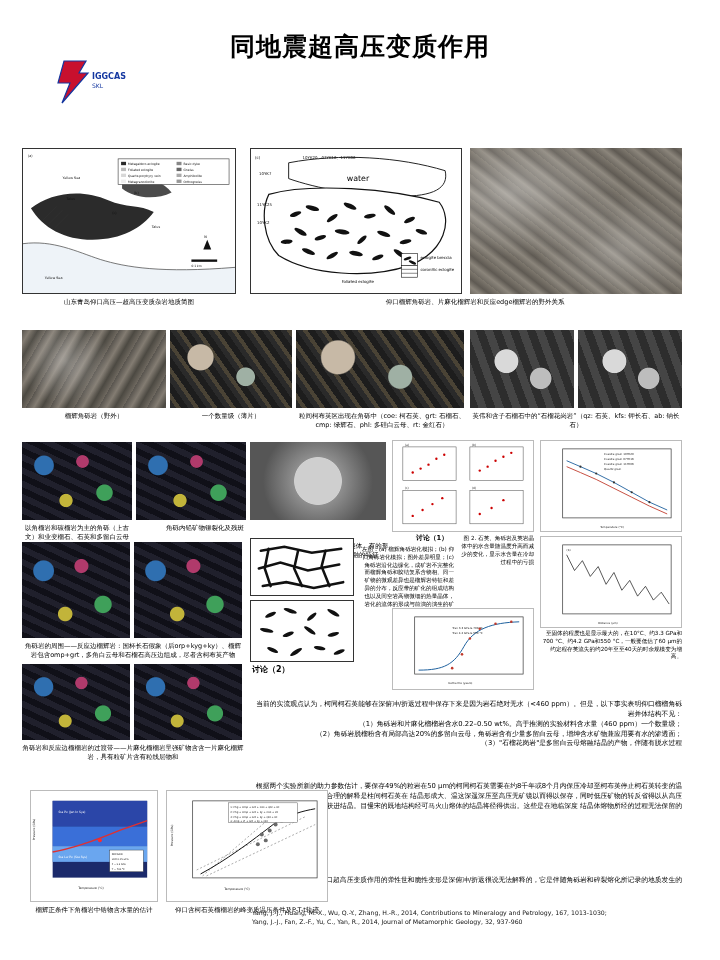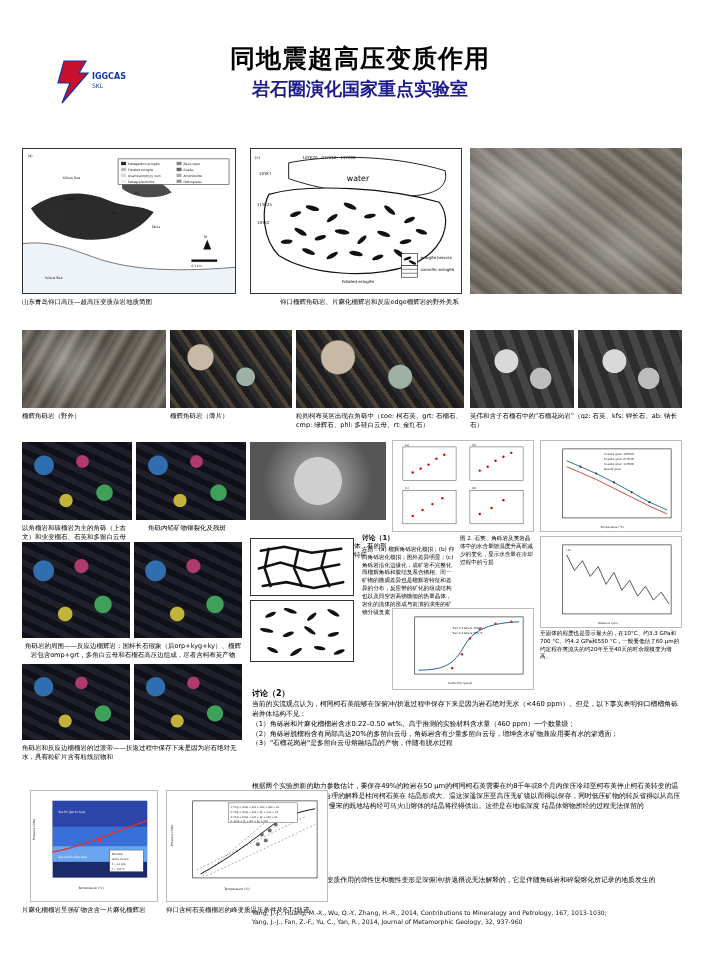--- a/index.html
+++ b/index.html
@@ -26,21 +26,21 @@
   
   .header {
     position: relative;
     height: 136px;
   }
   .title {
     text-align: center;
     font-size: 25px;
     font-weight: bold;
     letter-spacing: 1px;
-    padding-top: 42px;
+    padding-top: 30px;
     color: #000;
   }
   .authors {
     text-align: center;
     font-size: 19px;
     color: #1a1a8c;
     margin-top: 18px;
     line-height: 1.5;
     font-weight: bold;
   }
@@ -65,20 +65,21 @@
   .fig {
     position: absolute;
     box-sizing: border-box;
     overflow: hidden;
   }
   .cap {
     position: absolute;
     font-size: 6.5px;
     line-height: 1.35;
     color: #000;
+    text-align: center;
     box-sizing: border-box;
   }
   .cap.left { text-align: left; }
   .ph {
     width: 100%;
     height: 100%;
     position: relative;
     background: #8d8d8d;
   }
   .ph.rock {
@@ -125,20 +126,21 @@
   
   .mapbox { width:100%; height:100%; }
   .chartbox { background:#fff; }
   
   .txt {
     position: absolute;
     font-size: 6.8px;
     line-height: 1.45;
     color: #000;
     box-sizing: border-box;
+    text-align: right;
   }
   .txt b, .sec-head {
     font-weight: bold;
   }
   .sec-head {
     position: absolute;
     font-size: 8px;
     font-weight: bold;
   }
   .refs {
@@ -148,21 +150,20 @@
     color: #111;
   }
 </style>
 </head>
 <body>
 
 <div class="poster">
 
   <div class="header">
     <div class="title">同地震超高压变质作用</div>
-    <div class="affil">岩石圈演化国家重点实验室</div>
 
     <div class="logo">
       <svg width="86" height="50" viewBox="0 0 86 50">
         <polygon points="18,4 40,4 33,16 42,16 16,46 24,26 12,26" fill="#c8102e"></polygon>
         <polygon points="18,4 40,4 33,16 42,16 16,46 24,26 12,26" fill="none" stroke="#1437a0" stroke-width="1.2"></polygon>
         <text x="46" y="22" font-size="8" fill="#1437a0" font-family="DejaVu Sans" font-weight="bold">IGGCAS</text>
         <text x="46" y="31" font-size="6" fill="#1437a0" font-family="DejaVu Sans">SKL</text>
       </svg>
     </div>
   </div>
@@ -280,21 +281,21 @@
   <div class="cap" style="left:280px; top:298px; width:390px;">仰口榴辉角砾岩、片麻化榴辉岩和反应edge榴辉岩的野外关系</div>
 
   <div class="fig" style="left:22px; top:330px; width:144px; height:78px;">
     <div class="ph rock2"></div>
   </div>
   <div class="cap" style="left:22px; top:412px; width:144px;">榴辉角砾岩（野外）</div>
 
   <div class="fig" style="left:170px; top:330px; width:122px; height:78px;">
     <div class="ph thin"></div>
   </div>
-  <div class="cap" style="left:170px; top:412px; width:122px;">榴辉角砾岩（薄片）</div>
+  <div class="cap" style="left:170px; top:412px; width:122px;">一个数量级（薄片）</div>
 
   <div class="fig" style="left:296px; top:330px; width:168px; height:78px;">
     <div class="ph thin"></div>
   </div>
   <div class="cap" style="left:296px; top:412px; width:172px;">粒间柯布英区出现在角砾中（coe: 柯石英、grt: 石榴石、cmp: 绿辉石、phl: 多硅白云母、rt: 金红石）</div>
 
   <div class="fig" style="left:470px; top:330px; width:104px; height:78px;">
     <div class="ph bse"></div>
   </div>
   <div class="fig" style="left:578px; top:330px; width:104px; height:78px;">
@@ -457,23 +458,23 @@
   </div>
 
   <div class="txt" style="left:540px; top:630px; width:142px; font-size:5.6px; line-height:1.4;">至固体的程度也是显示最大的，在10°C、约3.3 GPa和700 °C、约4.2 GPa和550 °C，一般要低估了60 μm的约定程存英流失的约20年至至40天的时余规模变为增高。</div>
 
   <div class="fig" style="left:22px; top:664px; width:108px; height:76px;">
     <div class="ph xpl"></div>
   </div>
   <div class="fig" style="left:134px; top:664px; width:108px; height:76px;">
     <div class="ph xpl"></div>
   </div>
-  <div class="cap" style="left:22px; top:744px; width:222px;">角砾岩和反应边榴榴岩的过渡带——折返过程中保存下来是因为岩石绝对无水，具有粒矿片含有粒线层物和</div>
-
-  <div class="sec-head" style="left:252px; top:688px;">讨论（2）</div>
+  <div class="cap" style="left:22px; top:744px; width:222px;">角砾岩和反应边榴榴岩的过渡带——片麻化榴榴岩呈强矿物含含一片麻化榴辉岩，具有粒矿片含有粒线层物和</div>
+
+  <div class="sec-head" style="left:252px; top:664px;">讨论（2）</div>
   <div class="txt" style="left:252px; top:700px; width:430px; white-space:pre-line;">当前的实流观点认为，柯同柯石英能够在深俯冲/折返过程中保存下来是因为岩石绝对无水（&lt;460 ppm）。但是，以下事实表明仰口榴榴角砾岩并体结构不见：
 （1）角砾岩和片麻化榴榴岩含水0.22–0.50 wt%。高于推测的实验材料含水量（460 ppm）一个数量级；
 （2）角砾岩脱榴粉含有局部高达20%的多留白云母，角砾岩含有少量多留白云母，增绅含水矿物兼应用要有水的渗透面；
 （3）"石榴花岗岩"是多留白云母熔融结晶的产物，伴随有脱水过程</div>
 
   <div class="txt" style="left:252px; top:782px; width:430px;">根据两个实验所新的助力参数估计，要保存49%的粒岩在50 μm的柯同柯石英需要在约8千年或8个月内保压冷却至柯布英停止柯石英转变的温度（&lt;375–400 °C）。合理的解释是柱间柯石英在 结晶形成大、温这深遥深压至高压无矿镜以而得以保存，同时低压矿物的转反省得以从高压结 晶熔体中获进结晶。目慢宋的既地结构经可马火山熔体的结晶将径得供出。这些是在地临深度 结晶体熔物所经的过程无法保留的</div>
 
   <div class="sec-head" style="left:252px; top:862px;">结论</div>
   <div class="txt" style="left:252px; top:876px; width:430px;">本工作揭示的仰口超高压变质作用的弹性世和脆性变形是深俯冲/折返很说无法解释的，它是伴随角砾岩和碎裂熔化所记录的地质发生的</div>
 
@@ -496,21 +497,21 @@
       </g>
       <rect x="80" y="60" width="34" height="22" fill="#fff" stroke="#333" stroke-width=".4"></rect>
       <g font-size="2.4" font-family="DejaVu Sans" fill="#111">
         <text x="82" y="65">DIFFRAIN</text>
         <text x="82" y="70">H2O 0.25 wt%</text>
         <text x="82" y="75">P = 3.3 GPa</text>
         <text x="82" y="80">T = 700 °C</text>
       </g>
     </svg>
   </div>
-  <div class="cap" style="left:22px; top:906px; width:144px;">片麻化榴榴岩呈强矿物含含一片麻化榴辉岩</div>
+  <div class="cap" style="left:22px; top:906px; width:144px;">榴辉正条件下角榴岩中锆物含水量的估计</div>
 
   <div class="fig chartbox" style="left:166px; top:790px; width:162px; height:112px; border:1px solid #bbb;">
     <svg viewBox="0 0 162 112" preserveAspectRatio="none">
       <rect width="162" height="112" fill="#fff"></rect>
       <rect x="26" y="10" width="126" height="78" fill="none" stroke="#333" stroke-width=".7"></rect>
       <g stroke="#444" stroke-width=".45" fill="none" stroke-dasharray="2,2">
         <path d="M36,86 L120,14"></path>
         <path d="M30,80 L140,26"></path>
         <path d="M40,86 L150,34"></path>
       </g>

